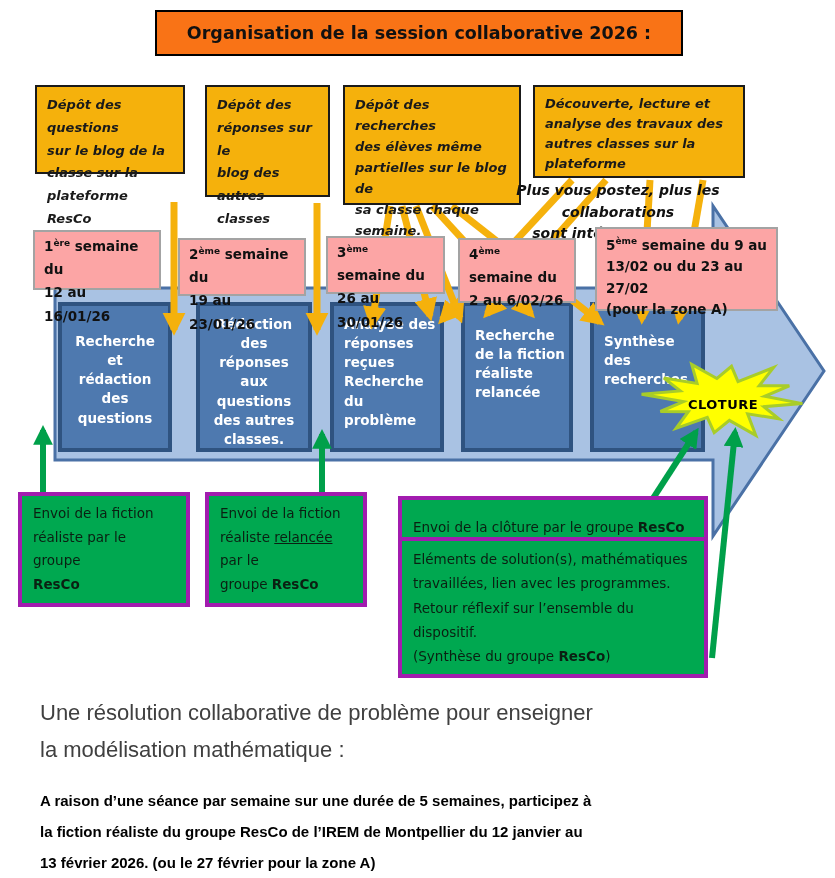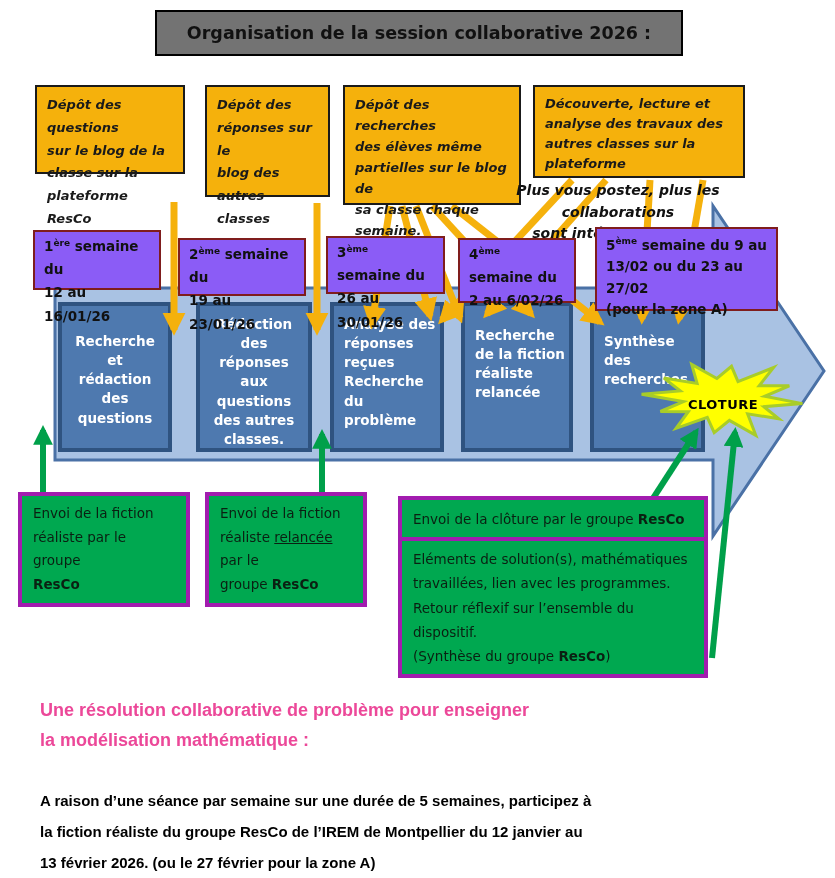--- a/index.html
+++ b/index.html
@@ -5,35 +5,35 @@
   html,body{margin:0;padding:0;background:#ffffff;}
   #canvas{position:relative;width:835px;height:878px;background:#ffffff;overflow:hidden;
           font-family:"DejaVu Sans","Liberation Sans",sans-serif;}
   #canvas *{box-sizing:border-box;}
   svg.layer{position:absolute;left:0;top:0;pointer-events:none;}
   #bg-layer{z-index:1;}
   #overlay-layer{z-index:3;}
   .pre{white-space:pre-line;}
 
   .title-box{position:absolute;left:155px;top:10px;width:528px;height:46px;z-index:4;
-     border:2px solid #000;background:#737373;display:flex;align-items:center;justify-content:center;
+     border:2px solid #000;background:#f97316;display:flex;align-items:center;justify-content:center;
      font-size:17.5px;font-weight:bold;color:#111;}
 
   .onote{position:absolute;z-index:4;background:#F5B10C;border:2px solid #1a1a1a;
      color:#1a1a1a;font-size:13px;font-weight:bold;font-style:italic;line-height:1.75;
      padding:7px 10px;}
   #onote-1{left:35px;top:85px;width:150px;height:89px;}
   #onote-2{left:205px;top:85px;width:125px;height:112px;}
   #onote-3{left:343px;top:85px;width:178px;height:120px;line-height:1.62;}
   #onote-4{left:533px;top:85px;width:212px;height:93px;line-height:1.55;}
 
   .banner{position:absolute;left:468px;top:180px;width:300px;z-index:4;text-align:center;
      font-size:14px;font-weight:bold;color:#111;line-height:1.55;font-style:italic;}
 
-  .week{position:absolute;z-index:4;background:#8b5cf6;border:2px solid #7f1d1d;color:#111;
+  .week{position:absolute;z-index:4;background:#fca5a5;border:2px solid #a3a3a3;color:#111;
      font-size:13.5px;font-weight:bold;line-height:1.72;padding:3px 9px;}
   .week sup{font-size:9px;}
   #week-1{left:33px;top:230px;width:128px;height:60px;}
   #week-2{left:178px;top:238px;width:128px;height:58px;}
   #week-3{left:326px;top:236px;width:119px;height:58px;}
   #week-4{left:458px;top:238px;width:118px;height:65px;}
   #week-5{left:595px;top:227px;width:183px;height:84px;line-height:1.6;padding-top:5px;}
 
   .phase{position:absolute;z-index:2;top:302px;height:150px;background:#4E79AF;
      border:4px solid #2F5380;color:#fff;font-size:13.5px;font-weight:bold;line-height:1.42;}
@@ -43,28 +43,28 @@
   #phase-4{left:461px;width:112px;text-align:left;padding:20px 4px 0 10px;}
   #phase-5{left:590px;width:115px;text-align:left;padding:26px 4px 0 10px;}
 
   .cloture{position:absolute;left:658px;top:397px;width:130px;z-index:5;text-align:center;
      font-size:13px;font-weight:bold;color:#000;letter-spacing:0.5px;}
 
   .gnote{position:absolute;z-index:4;background:#00A850;border:4px solid #a21caf;color:#032;
      font-size:13.5px;line-height:1.75;padding:6px 11px;color:#0a2012;}
   #gnote-1{left:18px;top:492px;width:172px;}
   #gnote-2{left:205px;top:492px;width:162px;}
-  #gnote-3{left:398px;top:496px;width:310px;padding:8px 11px;}
+  #gnote-3{left:398px;top:496px;width:310px;padding:16px 11px;}
   #gnote-4{left:398px;top:537px;width:310px;line-height:1.8;}
   .seg-b{font-weight:bold;}
   .seg-u{text-decoration:underline;}
 
   .heading{position:absolute;left:40px;top:695px;width:770px;z-index:4;
      font-family:"Liberation Sans","DejaVu Sans",sans-serif;
-     font-size:18px;font-weight:bold;color:#ec4899;line-height:1.68;}
+     font-size:22px;font-weight:normal;color:#404040;line-height:1.68;}
   .para{position:absolute;left:40px;top:786px;width:780px;z-index:4;
      font-family:"Liberation Sans","DejaVu Sans",sans-serif;
      font-size:15px;font-weight:bold;color:#000;line-height:2.06;}
 </style>
 </head>
 <body>
 
 <div id="canvas">
 
   <svg id="bg-layer" class="layer" width="835" height="878" viewBox="0 0 835 878">

